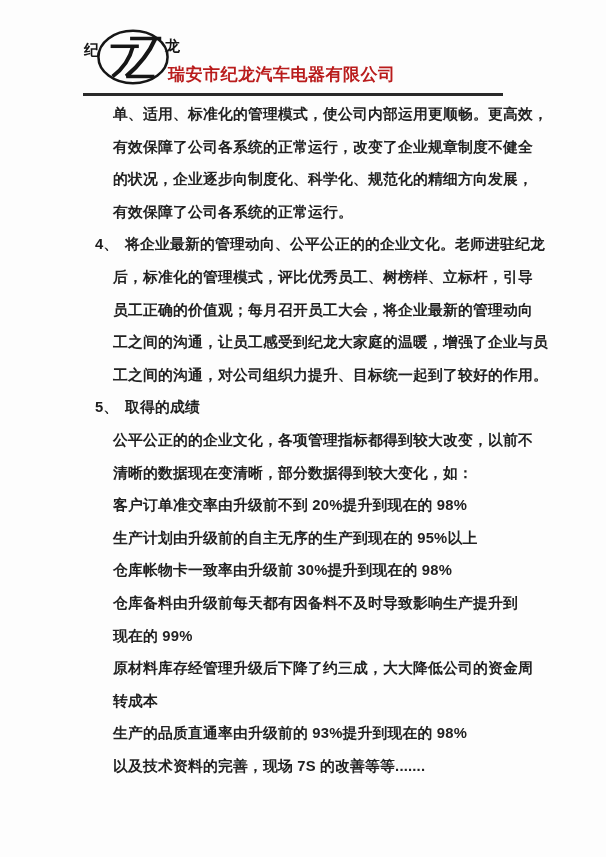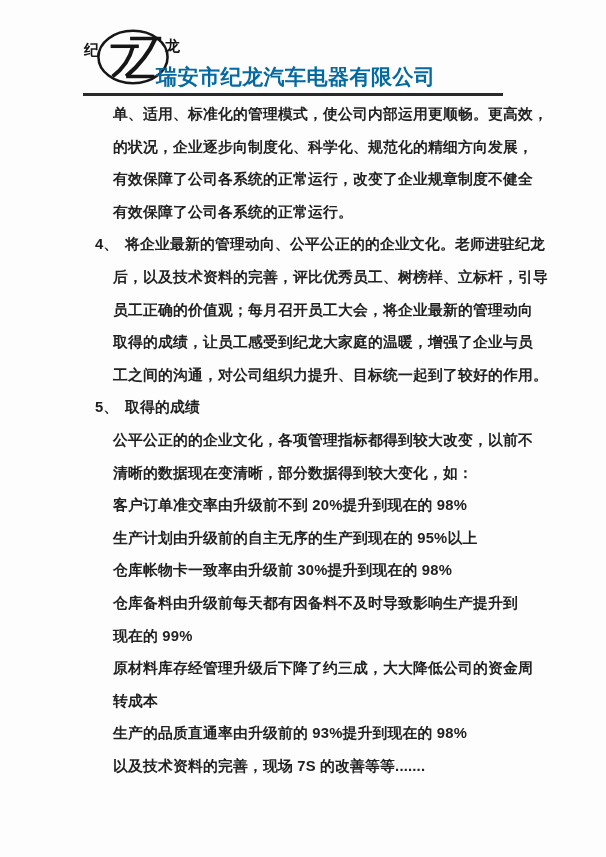--- a/index.html
+++ b/index.html
@@ -35,25 +35,25 @@
   .logo-char.right { left: 165px; top: 37px; }
   .logo-svg {
     position: absolute;
     left: 96px;
     top: 27px;
     width: 74px;
     height: 60px;
   }
   .company-name {
     position: absolute;
-    left: 156px;
+    left: 168px;
     top: 63px;
-    font-size: 21px;
+    font-size: 17px;
     font-weight: 700;
-    color: #0369a1;
+    color: #b91c1c;
     letter-spacing: 0.5px;
     white-space: nowrap;
   }
   .header-rule {
     position: absolute;
     left: 83px;
     top: 93px;
     width: 420px;
     height: 2.5px;
     background: #2a2a2a;
@@ -107,27 +107,27 @@
 
     <span class="logo-char right">龙</span>
 
     <div class="company-name">瑞安市纪龙汽车电器有限公司</div>
 
     <div class="header-rule"></div>
   </div>
 
   <main class="content" id="lines">
       <div class="line"><span class="txt">单、适用、标准化的管理模式，使公司内部运用更顺畅。更高效，</span></div>
+      <div class="line"><span class="txt">有效保障了公司各系统的正常运行，改变了企业规章制度不健全</span></div>
       <div class="line"><span class="txt">的状况，企业逐步向制度化、科学化、规范化的精细方向发展，</span></div>
-      <div class="line"><span class="txt">有效保障了公司各系统的正常运行，改变了企业规章制度不健全</span></div>
       <div class="line"><span class="txt">有效保障了公司各系统的正常运行。</span></div>
       <div class="line has-marker"><span class="marker">4、</span><span class="txt">将企业最新的管理动向、公平公正的的企业文化。老师进驻纪龙</span></div>
-      <div class="line"><span class="txt">后，以及技术资料的完善，评比优秀员工、树榜样、立标杆，引导</span></div>
+      <div class="line"><span class="txt">后，标准化的管理模式，评比优秀员工、树榜样、立标杆，引导</span></div>
       <div class="line"><span class="txt">员工正确的价值观；每月召开员工大会，将企业最新的管理动向</span></div>
-      <div class="line"><span class="txt">取得的成绩，让员工感受到纪龙大家庭的温暖，增强了企业与员</span></div>
+      <div class="line"><span class="txt">工之间的沟通，让员工感受到纪龙大家庭的温暖，增强了企业与员</span></div>
       <div class="line"><span class="txt">工之间的沟通，对公司组织力提升、目标统一起到了较好的作用。</span></div>
       <div class="line has-marker"><span class="marker">5、</span><span class="txt">取得的成绩</span></div>
       <div class="line"><span class="txt">公平公正的的企业文化，各项管理指标都得到较大改变，以前不</span></div>
       <div class="line"><span class="txt">清晰的数据现在变清晰，部分数据得到较大变化，如：</span></div>
       <div class="line"><span class="txt">客户订单准交率由升级前不到 20%提升到现在的 98%</span></div>
       <div class="line"><span class="txt">生产计划由升级前的自主无序的生产到现在的 95%以上</span></div>
       <div class="line"><span class="txt">仓库帐物卡一致率由升级前 30%提升到现在的 98%</span></div>
       <div class="line"><span class="txt">仓库备料由升级前每天都有因备料不及时导致影响生产提升到</span></div>
       <div class="line"><span class="txt">现在的 99%</span></div>
       <div class="line"><span class="txt">原材料库存经管理升级后下降了约三成，大大降低公司的资金周</span></div>

